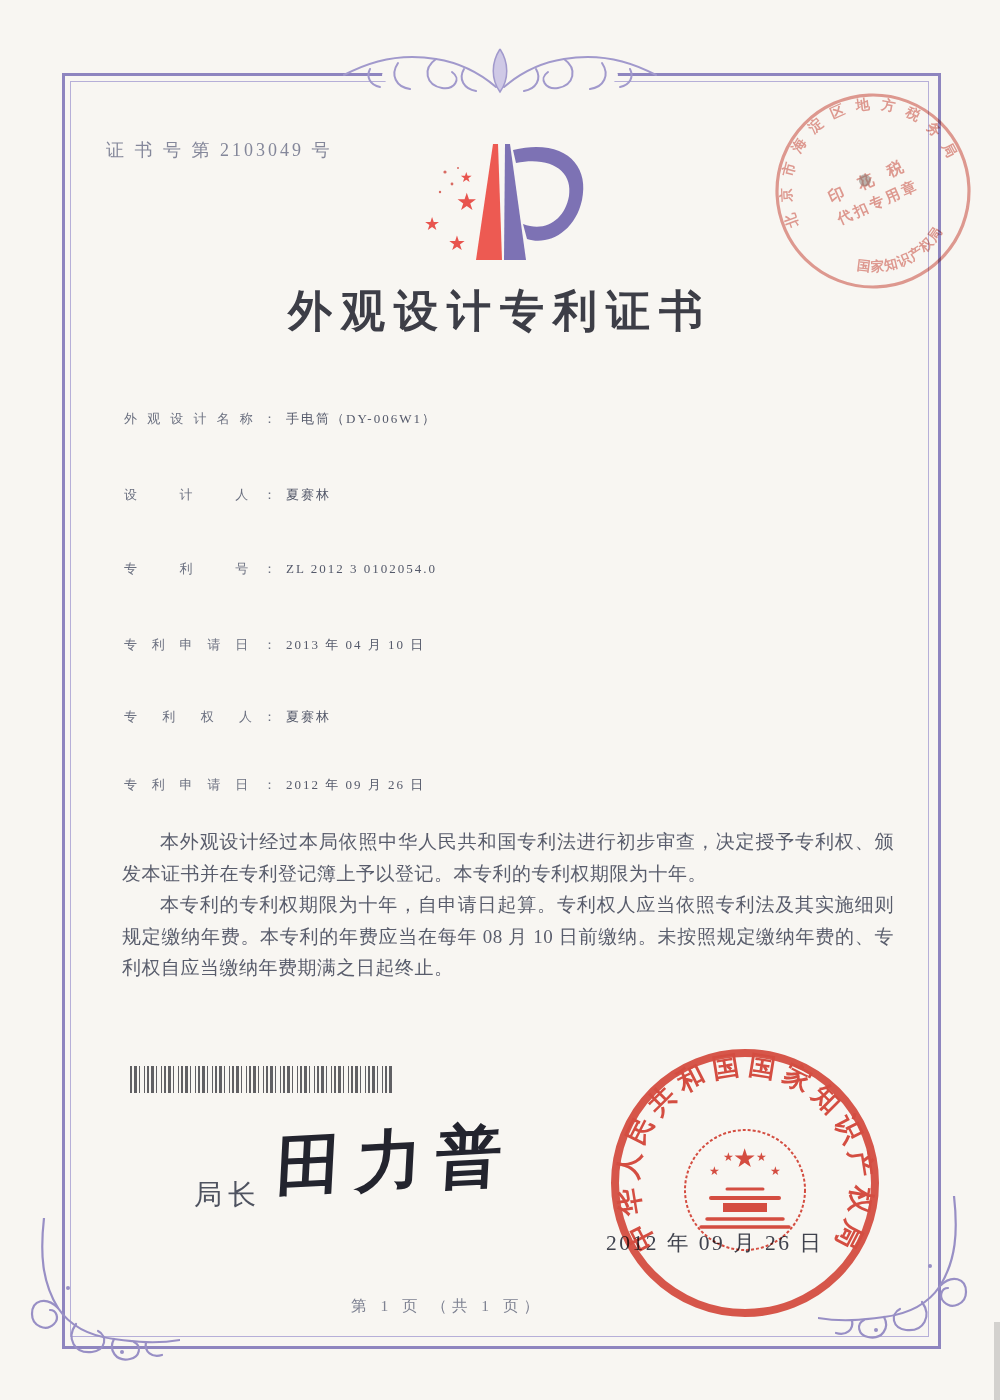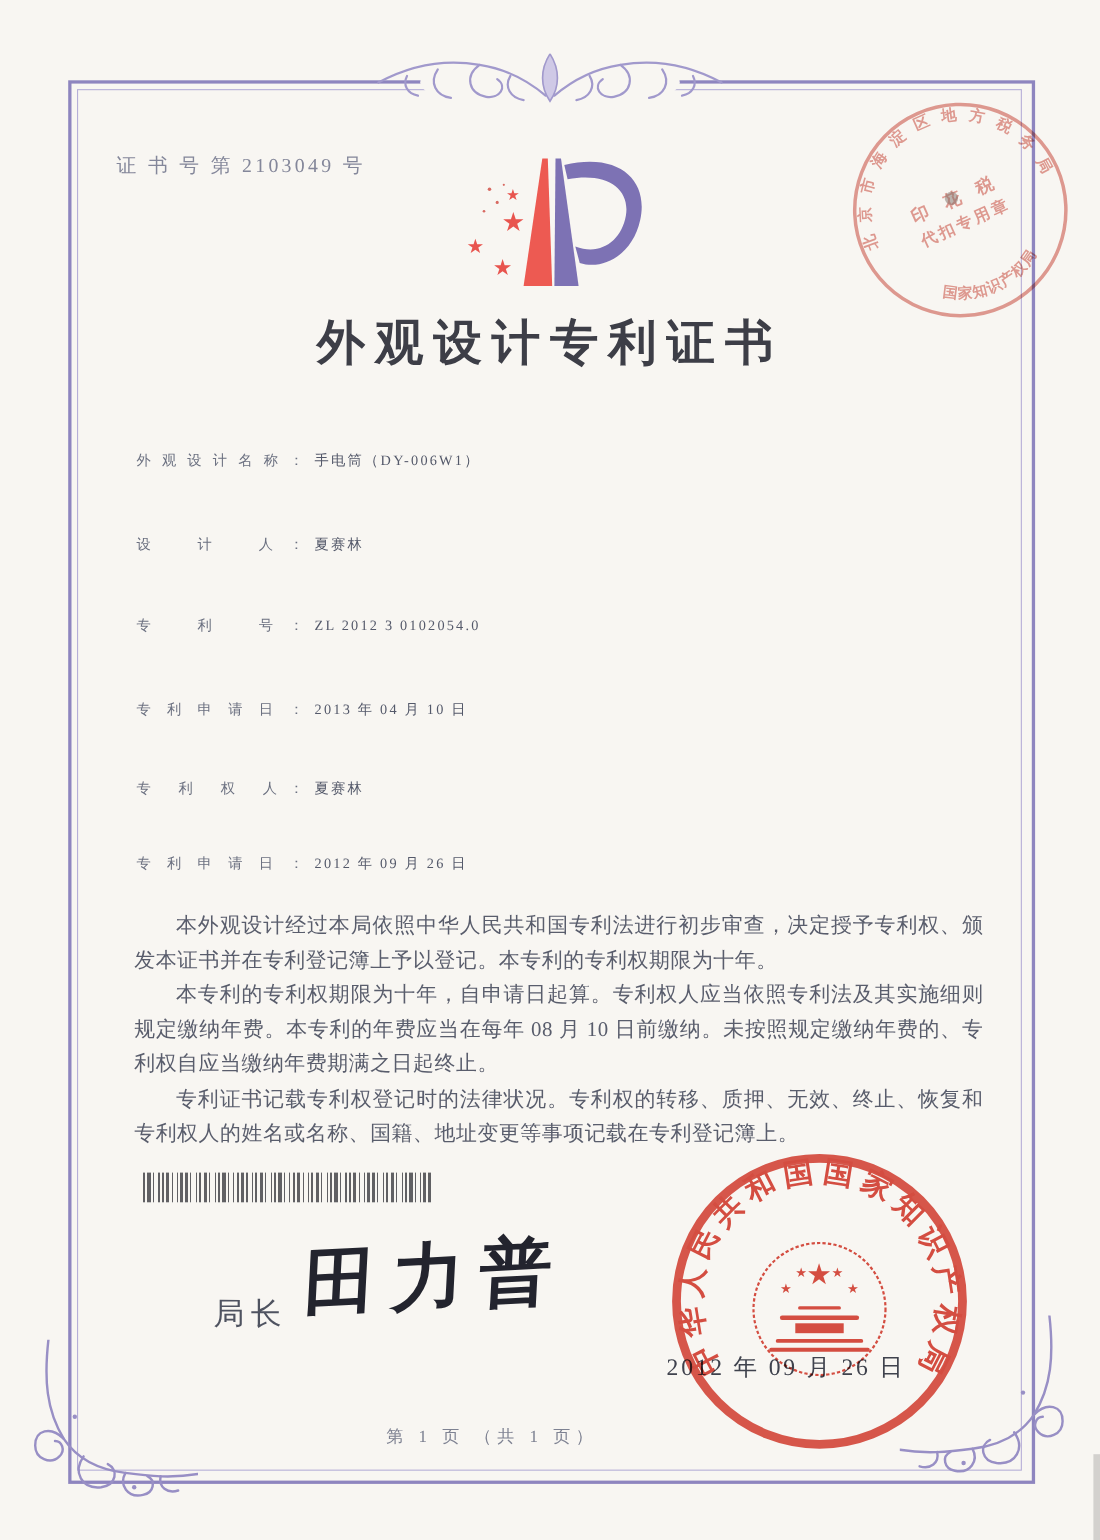--- a/index.html
+++ b/index.html
@@ -136,21 +136,20 @@
   <div class="row row5">
     <span class="lab">专 利 权 人：</span><span class="val">夏赛林</span>
   </div>
   <div class="row row6">
     <span class="lab">专利申请日：</span><span class="val">2012 年 09 月 26 日</span>
   </div>
 
   <div class="paras">
     <p>本外观设计经过本局依照中华人民共和国专利法进行初步审查，决定授予专利权、颁发本证书并在专利登记簿上予以登记。本专利的专利权期限为十年。</p>
     <p>本专利的专利权期限为十年，自申请日起算。专利权人应当依照专利法及其实施细则规定缴纳年费。本专利的年费应当在每年 08 月 10 日前缴纳。未按照规定缴纳年费的、专利权自应当缴纳年费期满之日起终止。</p>
-    <p>专利证书记载专利权登记时的法律状况。专利权的转移、质押、无效、终止、恢复和专利权人的姓名或名称、国籍、地址变更等事项记载在专利登记簿上。</p>
   </div>
 
   <div class="barcode"></div>
 
   <div class="sig-title">局长</div>
   <div class="sig-name">田力普</div>
 
   <div class="seal-date">2012 年 09 月 26 日</div>
 
   <svg class="seal" viewBox="0 0 282 282">

